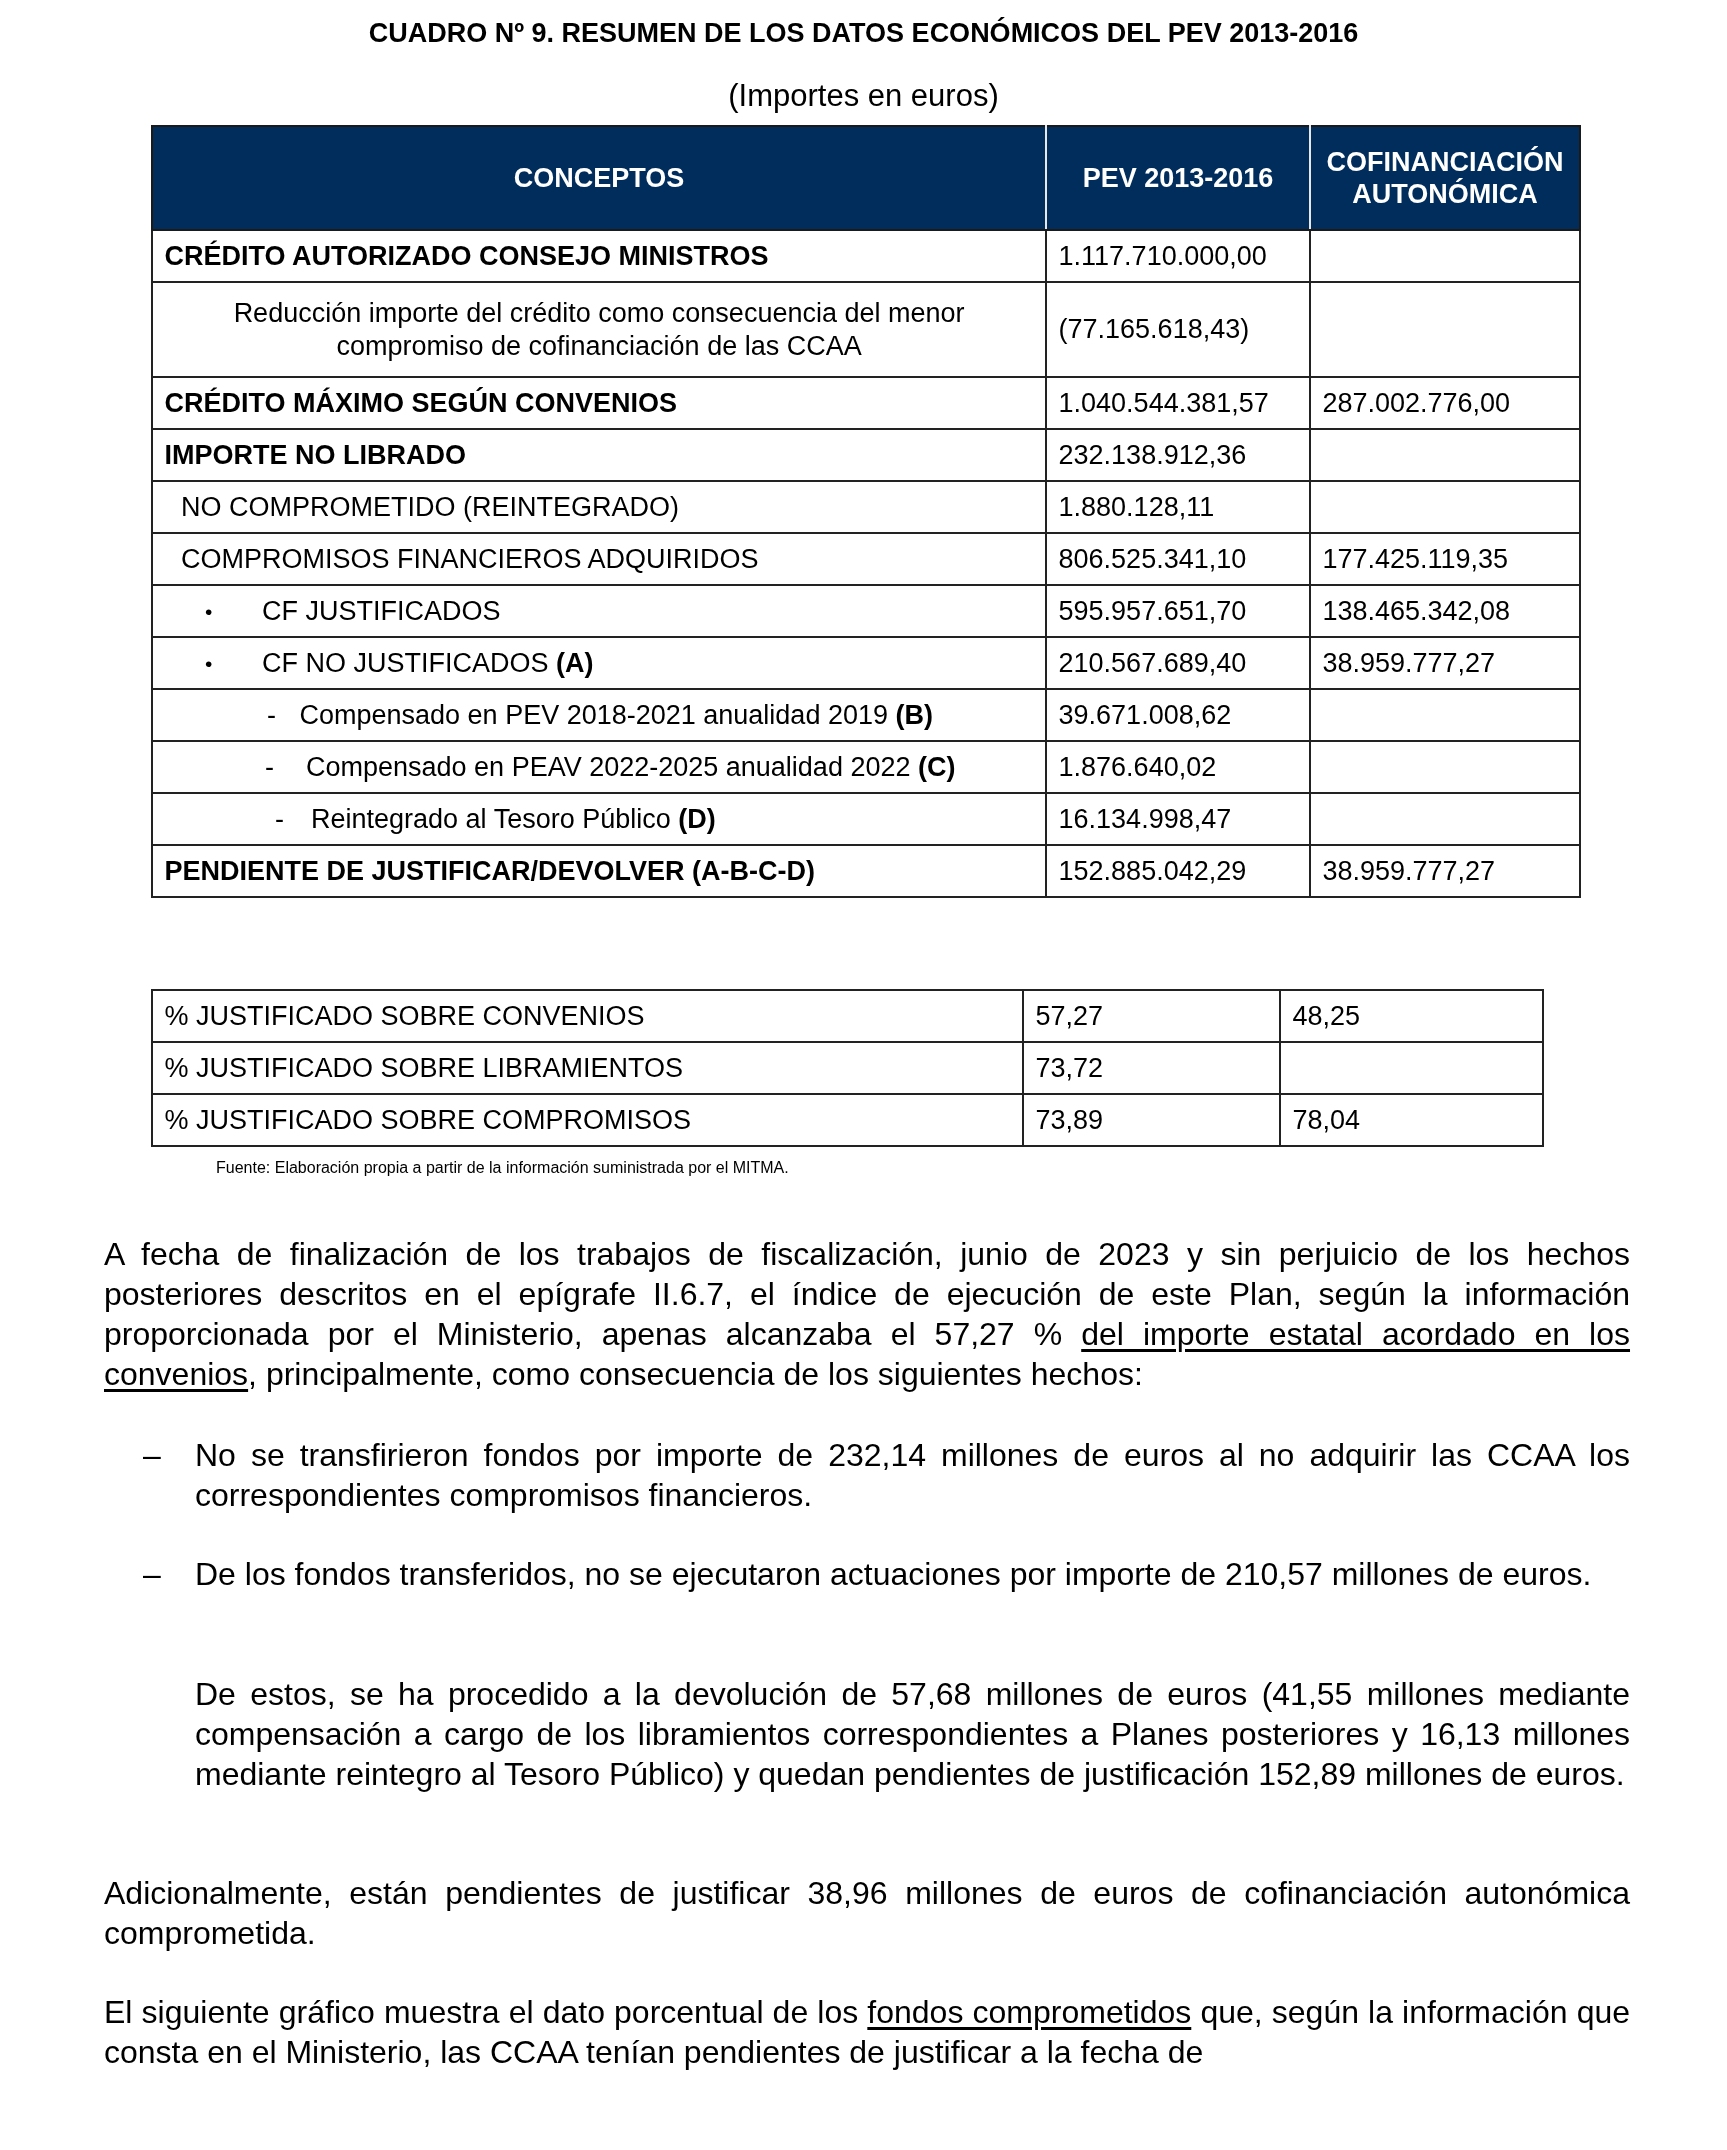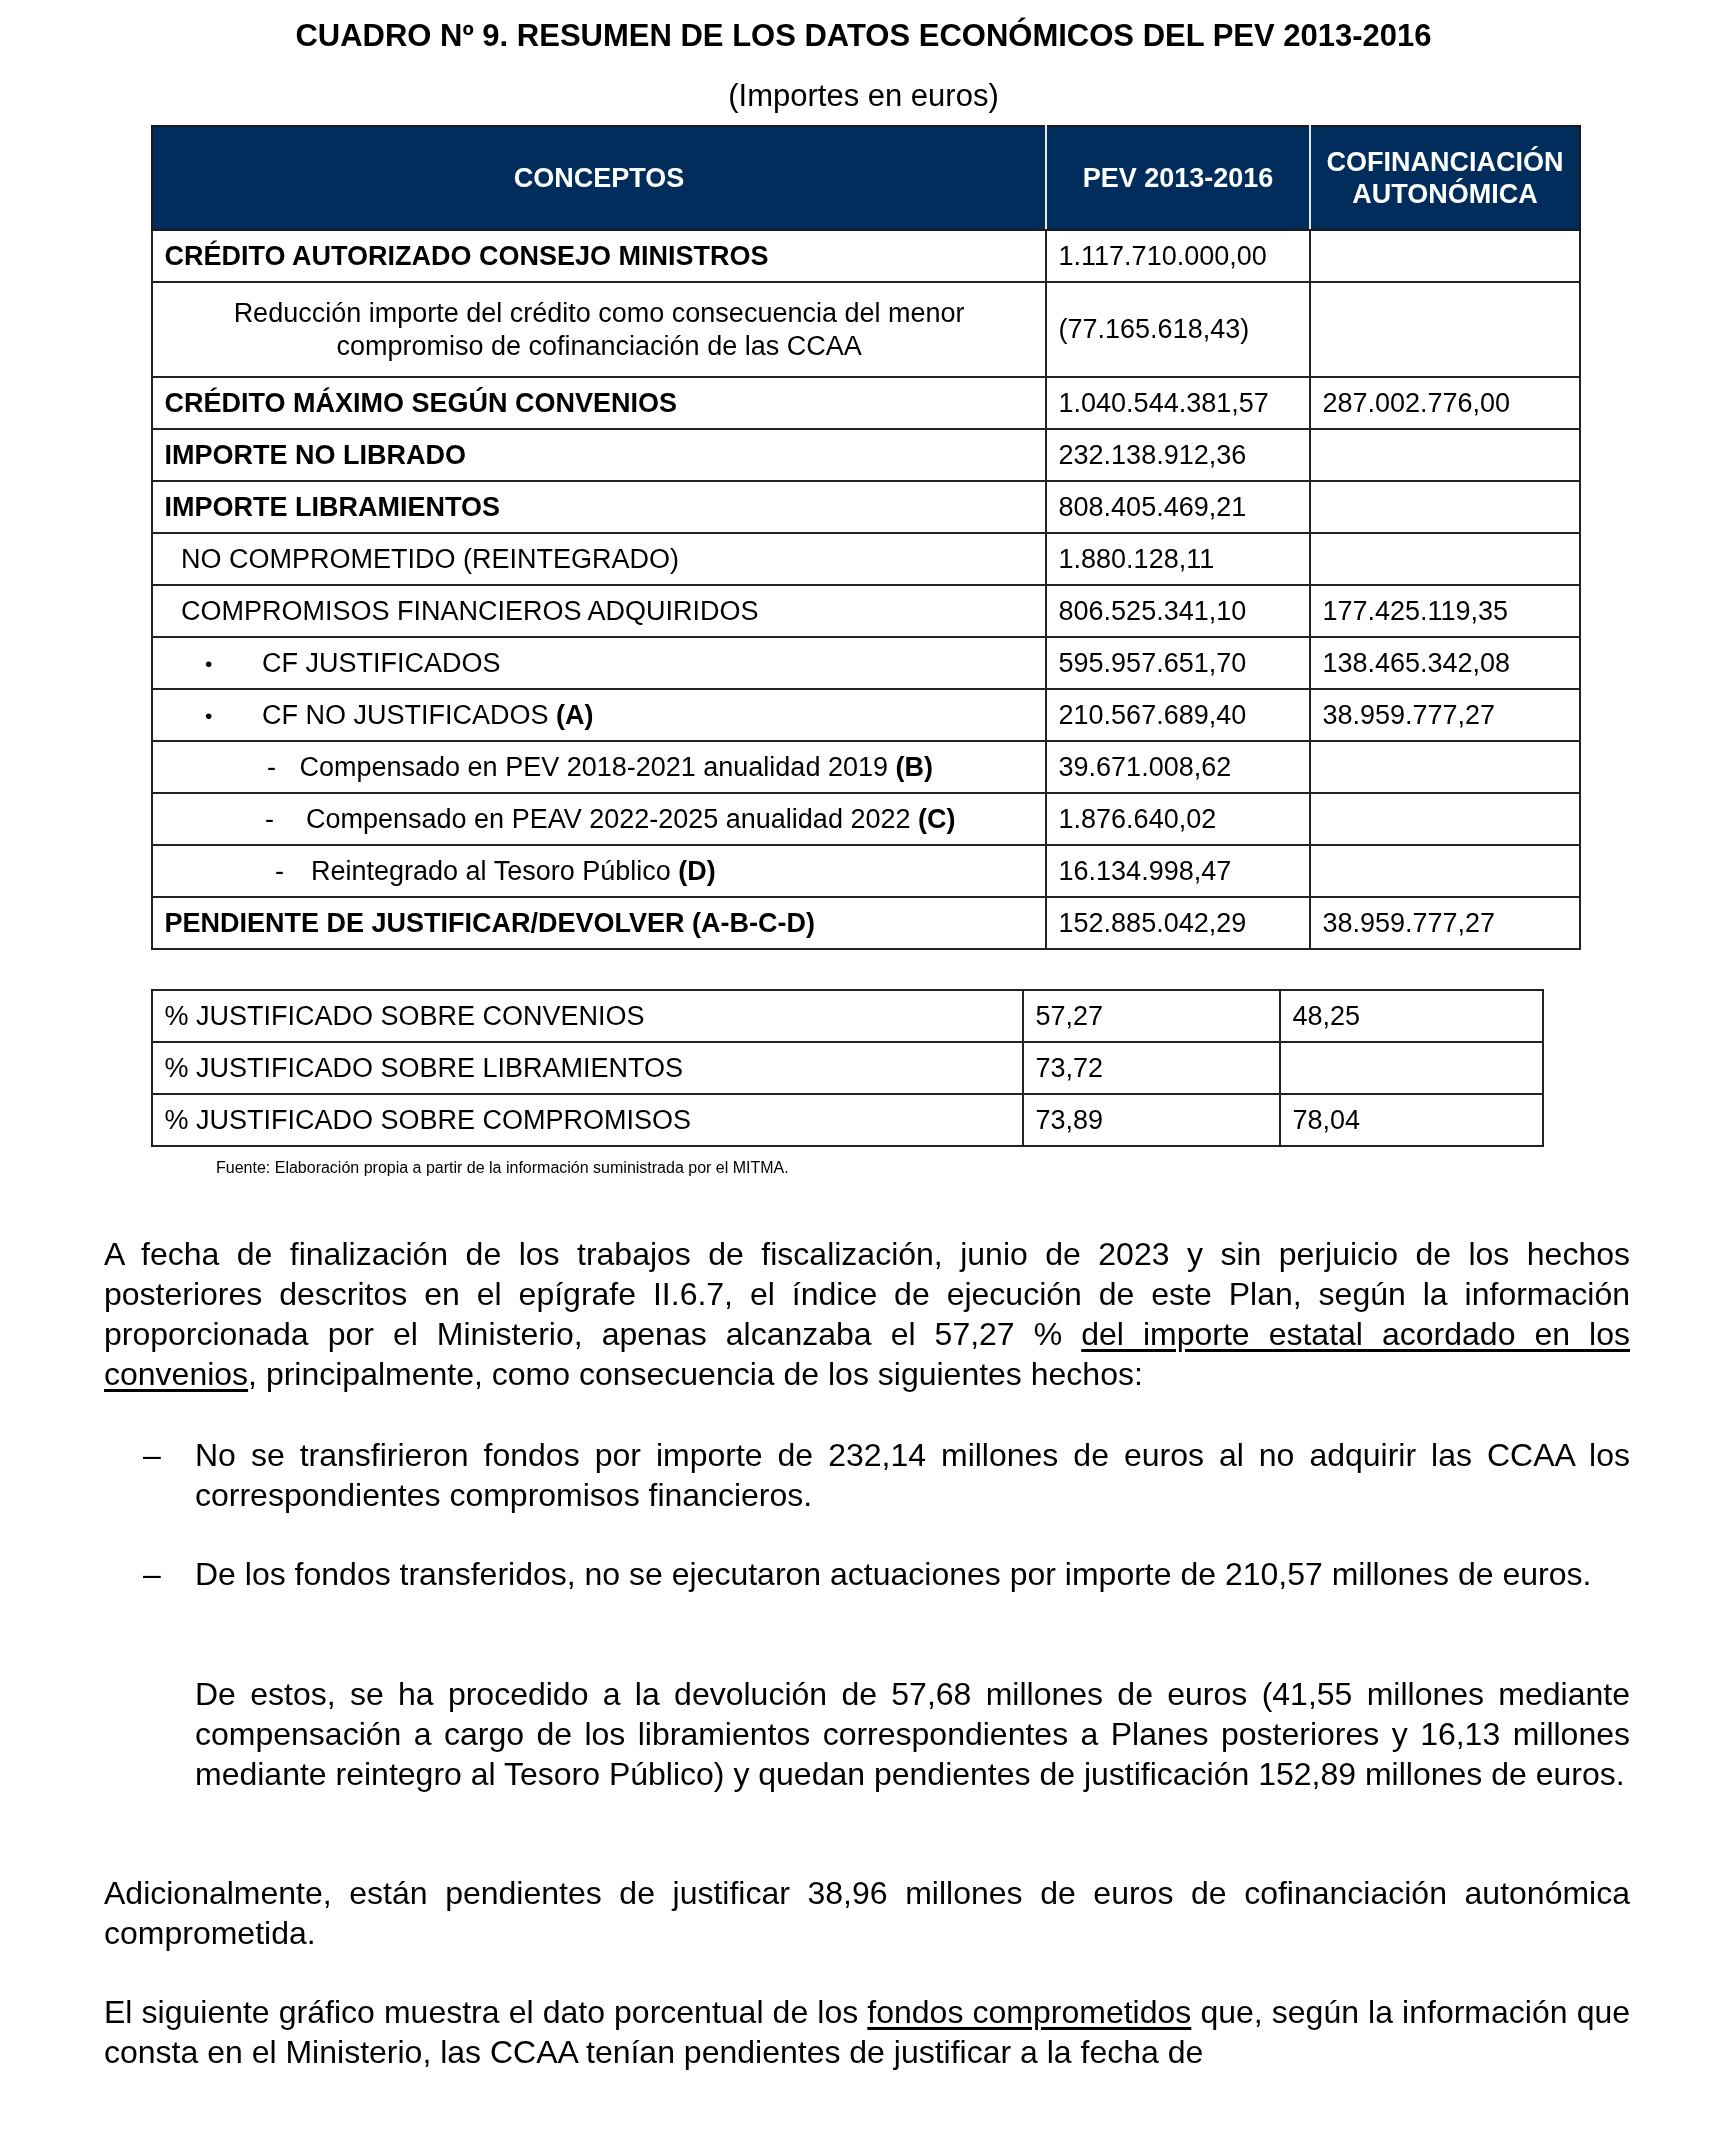--- a/index.html
+++ b/index.html
@@ -2,21 +2,21 @@
 <html style="font-size:13px"><head>
 <meta charset="utf-8">
 <style>
   html, body { margin: 0; padding: 0; background: #ffffff; }
   body {
     width: 1727px; height: 2151px; position: relative; overflow: hidden;
     font-family: "Liberation Sans", sans-serif; color: #000;
   }
   .title {
     position: absolute; left: 0; top: 18px; width: 1727px; text-align: center;
-    font-size: 31px; font-weight: bold; letter-spacing: 0;
+    font-size: 27px; font-weight: bold; letter-spacing: 0;
   }
   .subtitle {
     position: absolute; left: 0; top: 78px; width: 1727px; text-align: center;
     font-size: 31px;
   }
   table { border-collapse: collapse; position: absolute; table-layout: fixed; }
   .main-table { left: 151px; top: 125px; width: 1430px; }
   .pct-table { left: 151px; top: 989px; width: 1204px; border-radius: 12px; }
   td, th { border: 2px solid #222; font-size: 27px; padding: 0 11.4px; }
   th {
@@ -82,25 +82,20 @@
       <td class="num"></td>
     </tr>
     <tr class="r">
       <td class="bold">CRÉDITO MÁXIMO SEGÚN CONVENIOS</td>
       <td class="num">1.040.544.381,57</td>
       <td class="num">287.002.776,00</td>
     </tr>
     <tr class="r">
       <td class="bold">IMPORTE NO LIBRADO</td>
       <td class="num">232.138.912,36</td>
-      <td class="num"></td>
-    </tr>
-    <tr class="r">
-      <td class="bold">IMPORTE LIBRAMIENTOS</td>
-      <td class="num">808.405.469,21</td>
       <td class="num"></td>
     </tr>
     <tr class="r">
       <td class="ind1">NO COMPROMETIDO (REINTEGRADO)</td>
       <td class="num">1.880.128,11</td>
       <td class="num"></td>
     </tr>
     <tr class="r">
       <td class="ind1">COMPROMISOS FINANCIEROS ADQUIRIDOS</td>
       <td class="num">806.525.341,10</td>

